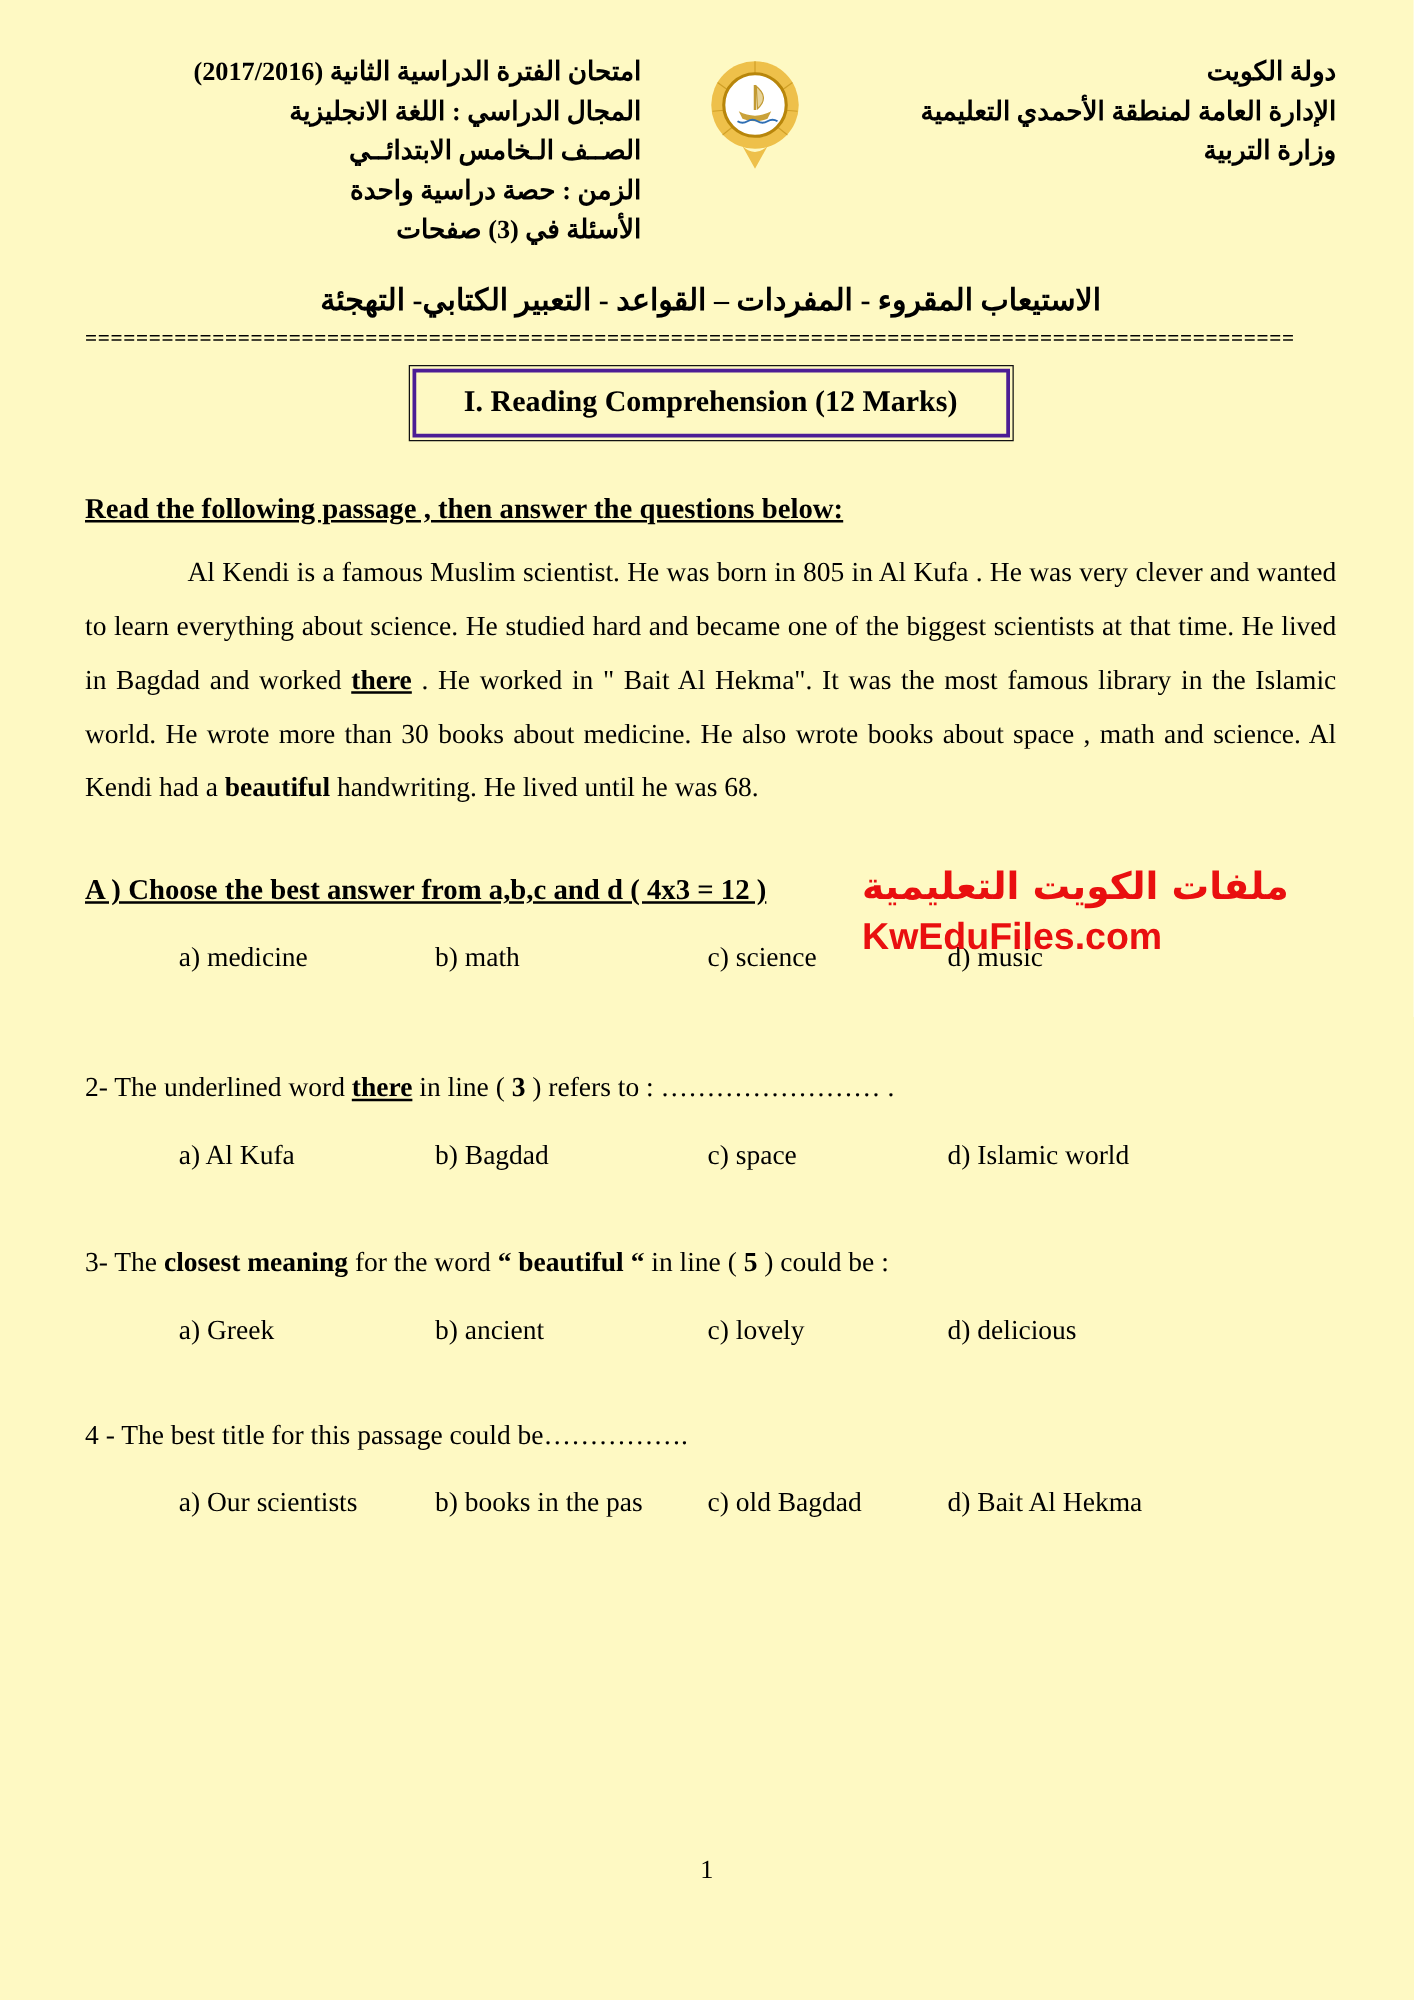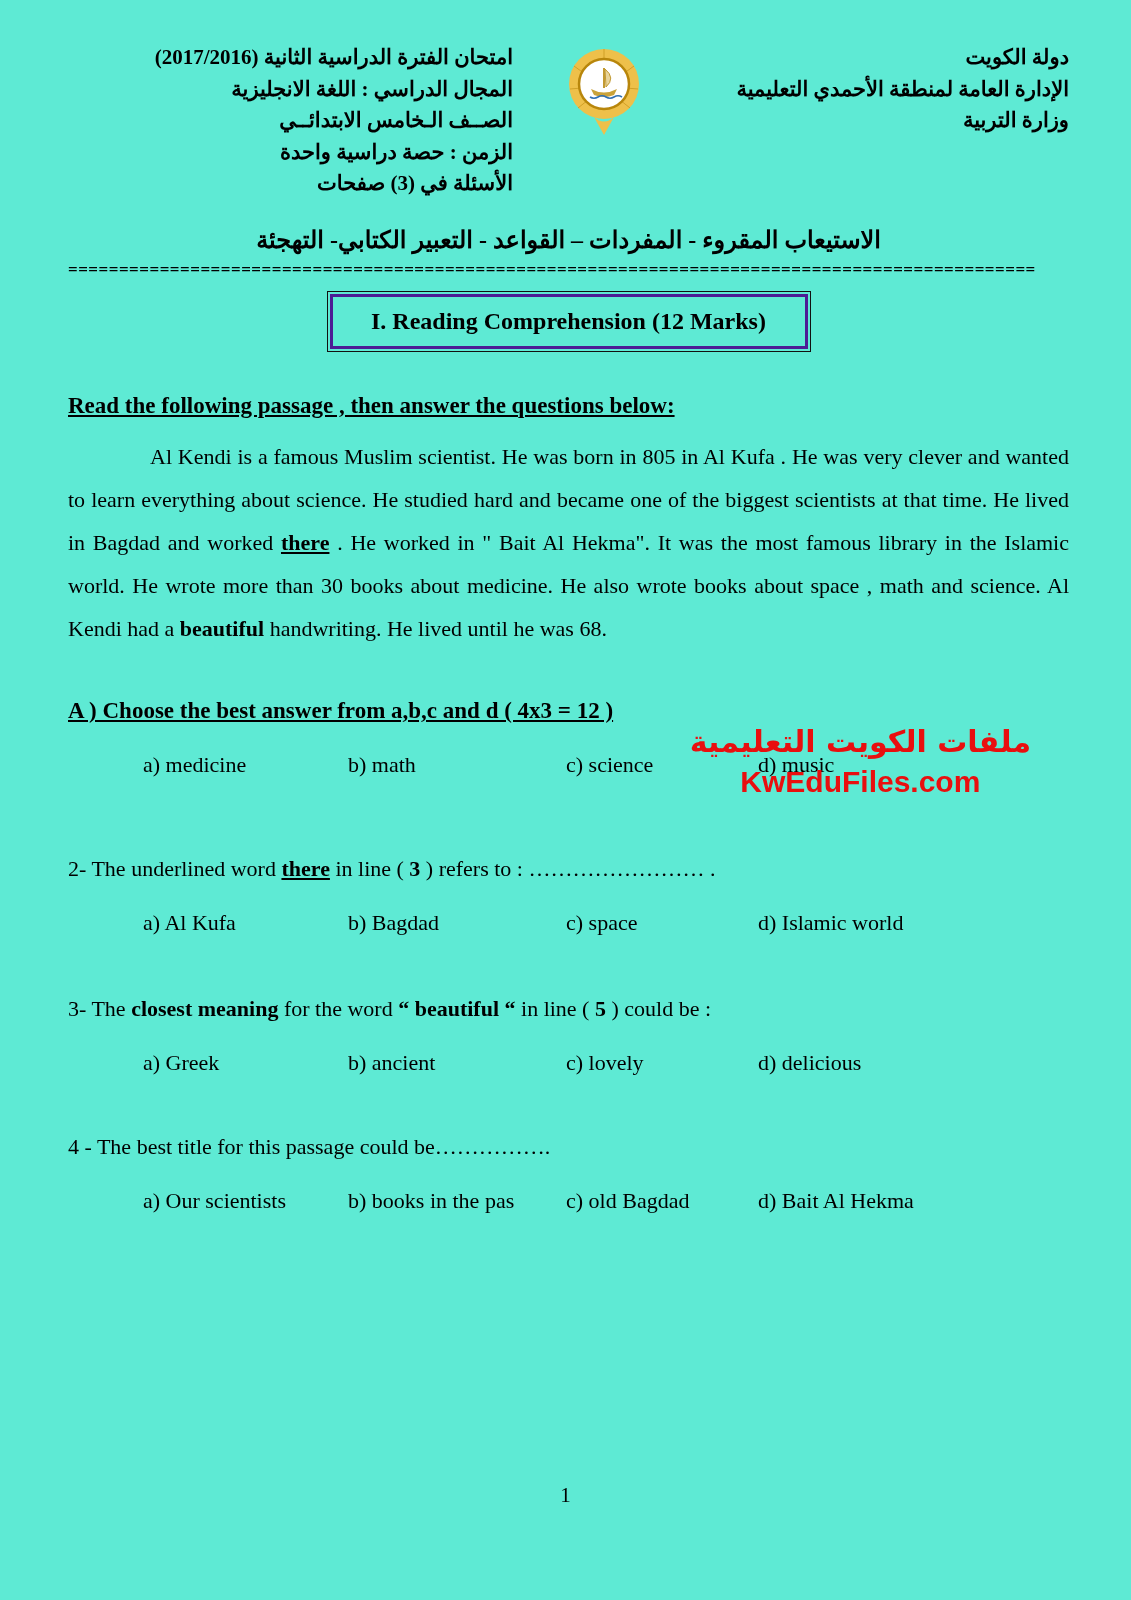--- a/index.html
+++ b/index.html
@@ -1,19 +1,19 @@
 <!DOCTYPE html>
 <html><head>
 <meta charset="utf-8">
 <style>
   * { margin:0; padding:0; box-sizing:border-box; }
   html,body { background:#ffffff; }
   .page {
     width:1131px; height:1600px; position:relative; overflow:hidden;
-    background:#5eead4; color:#000;
+    background:#fef9c3; color:#000;
     font-family:"Liberation Serif","DejaVu Serif",serif;
     padding:42px 62px 0 68px;
   }
   
   .header { display:flex; justify-content:space-between; align-items:flex-start; }
   .h-block { font-weight:bold; font-size:21px; line-height:1.5; direction:rtl; text-align:right; }
   .h-left  { width:445px; }
   .h-right { width:375px; }
   .logo-wrap { width:90px; padding-top:2px; display:flex; justify-content:center; }
   
@@ -26,21 +26,21 @@
                  padding:11px 8px; text-align:center; }
   .section-box span { font-weight:bold; font-size:24px; }
   
   .instruction { margin-top:44px; font-weight:bold; font-size:23px; text-decoration:underline; }
   
   .passage { margin-top:16px; font-size:22px; line-height:1.96; text-align:justify;
              text-indent:82px; }
   .bu { font-weight:bold; text-decoration:underline; }
   .b  { font-weight:bold; }
   
-  .watermark { position:absolute; top:724px; right:100px; text-align:center;
+  .watermark { position:absolute; top:692px; right:100px; text-align:left;
                color:#e90f0f; font-weight:bold; }
   .watermark .ar { font-size:30px; direction:rtl; font-family:"DejaVu Sans","Liberation Sans",sans-serif; }
   .watermark .en { font-size:30px; margin-top:6px; font-family:Liberation Sans, sans-serif; }
   
   .part-a-title { margin-top:48px; font-weight:bold; font-size:23px; text-decoration:underline; }
   .question { font-size:22px; }
   .q-text { margin-top:56px; }
   .q2 .q-text { margin-top:78px; }
   .q3 .q-text { margin-top:60px; }
   .q4 .q-text { margin-top:58px; }

